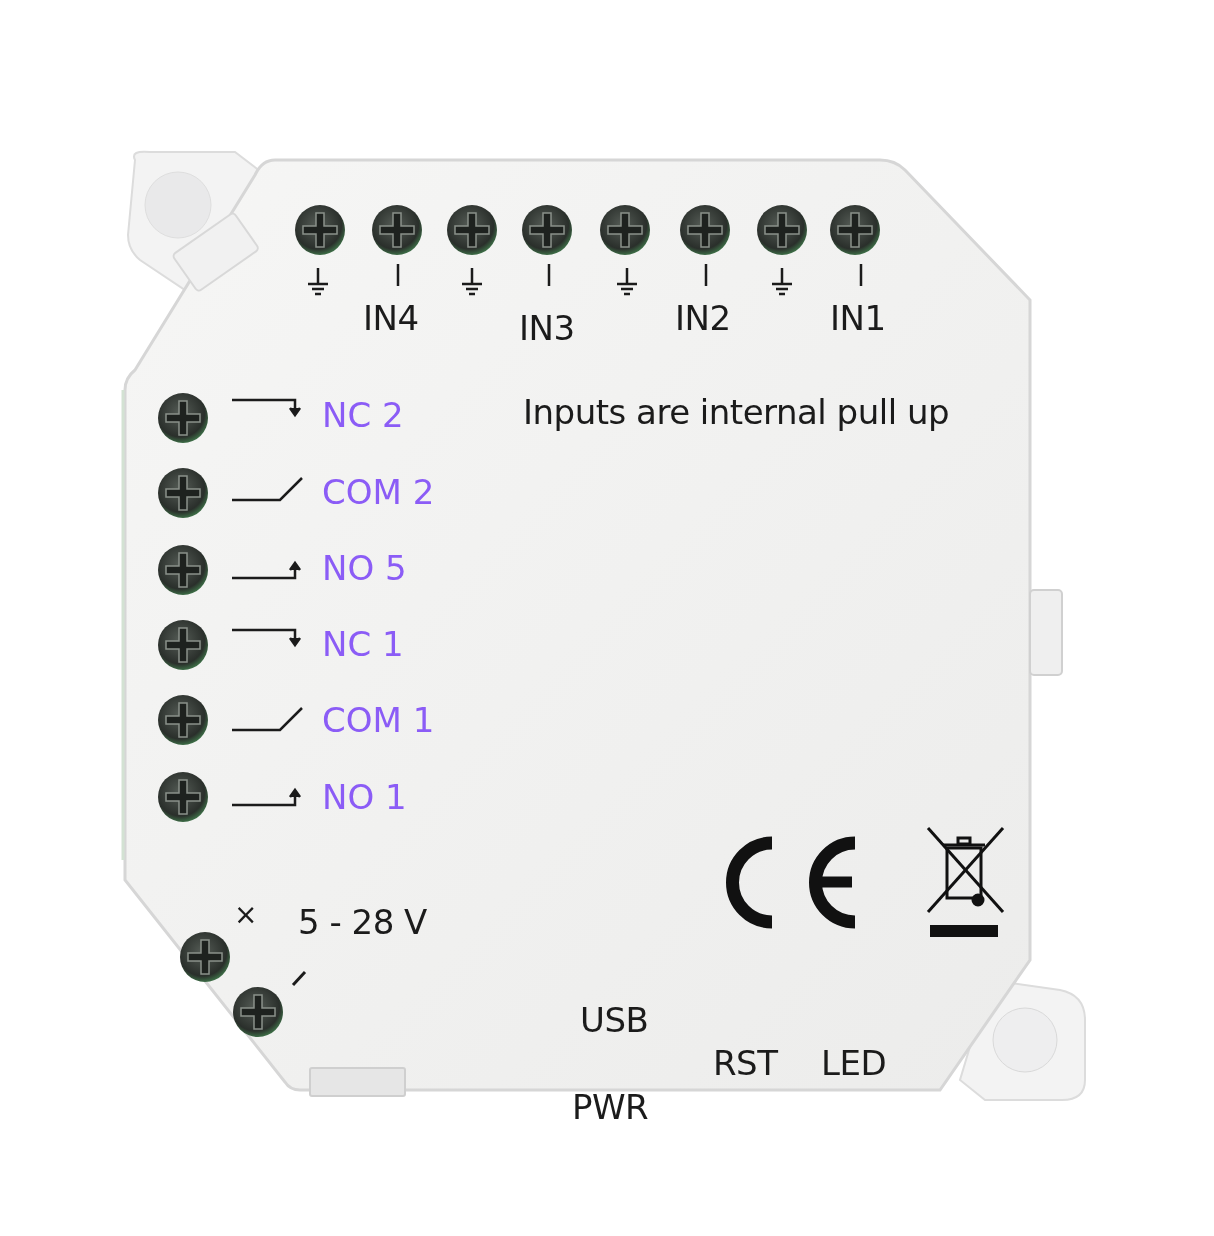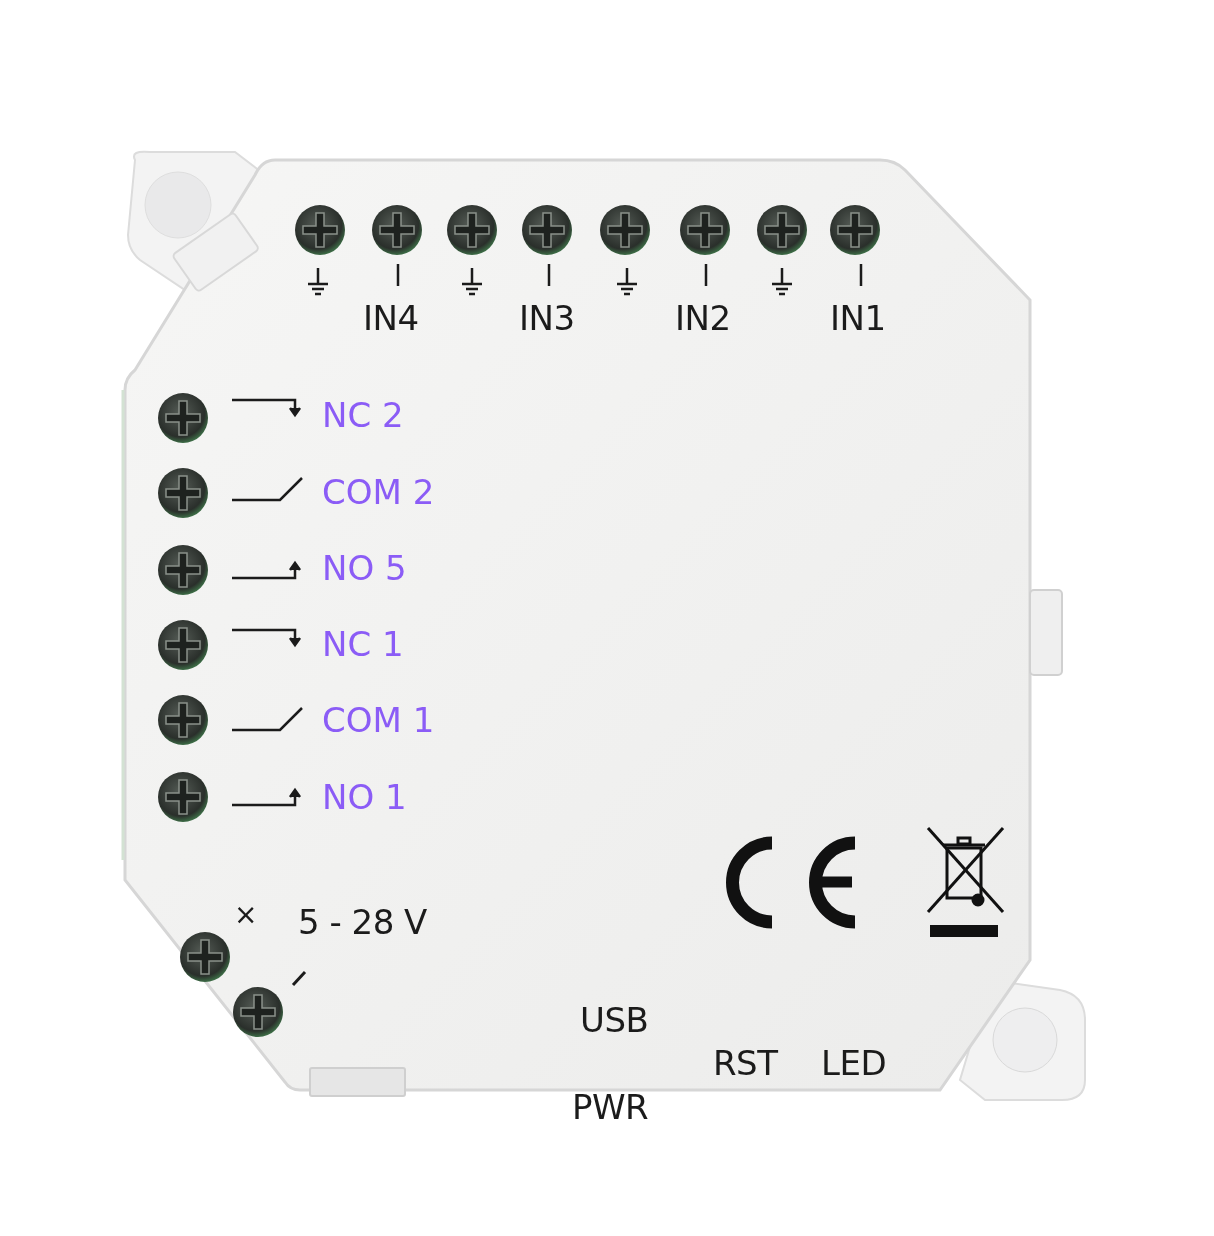--- a/index.html
+++ b/index.html
@@ -117,24 +117,25 @@
       <line x1="1003" y1="828" x2="928" y2="912"></line>
       <rect x="947" y="848" width="34" height="50"></rect>
       <line x1="943" y1="845" x2="985" y2="845"></line>
       <rect x="958" y="838" width="12" height="6"></rect>
       <circle cx="978" cy="900" r="5" fill="#111"></circle>
       <rect x="930" y="925" width="68" height="12" fill="#111" stroke="none"></rect>
     </g>
   </svg>
 
   <div class="label" style="left:363px;top:298px;">IN4</div>
-  <div class="label" style="left:519px;top:298px;">IN3</div>
+  <div class="label" style="left:519px;top:308px;">IN3</div>
   <div class="label" style="left:675px;top:298px;">IN2</div>
   <div class="label" style="left:830px;top:298px;">IN1</div>
 
+  <div class="label" style="left:523px;top:392px;">Inputs are internal pull up</div>
 
   <div class="relay-label" style="left:322px;top:395px;">NC 2</div>
   <div class="relay-label" style="left:322px;top:472px;">COM 2</div>
   <div class="relay-label" style="left:322px;top:548px;">NO 5</div>
   <div class="relay-label" style="left:322px;top:624px;">NC 1</div>
   <div class="relay-label" style="left:322px;top:700px;">COM 1</div>
   <div class="relay-label" style="left:322px;top:777px;">NO 1</div>
 
   <div class="label" style="left:234px;top:898px;font-size:28px;">×</div>
   <div class="label" style="left:298px;top:902px;">5 - 28 V</div>

